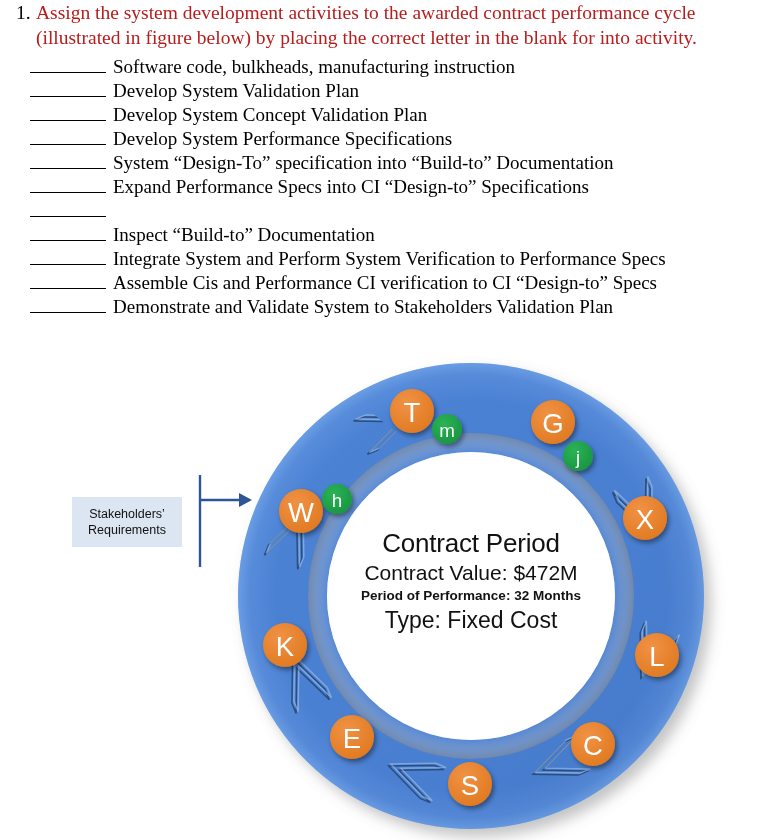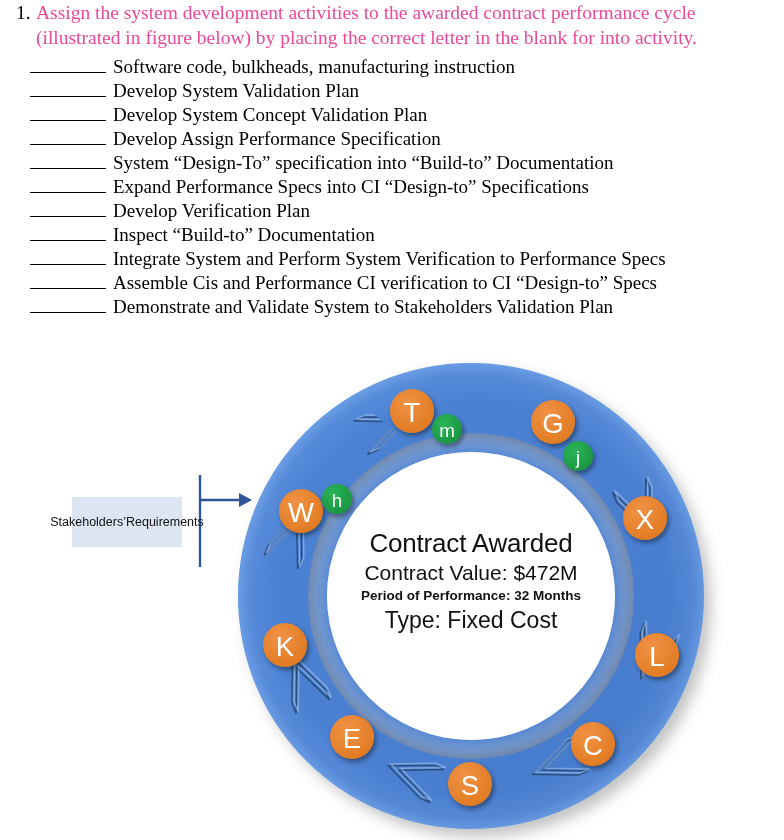--- a/index.html
+++ b/index.html
@@ -34,21 +34,21 @@
     line-height: 25px;
     color: #000;
     text-align: left;
     padding-left: 8px;
     box-sizing: border-box;
   }
   .q-stem {
     flex: 1 1 auto;
     font-size: 19.5px;
     line-height: 25px;
-    color: #ec4899;
+    color: #b91c1c;
   }
   .q-stem .l2 { display: block; }
 
   #activity-list {
     position: absolute;
     left: 0;
     top: 55px;
     width: 784px;
   }
   .activity-row {
@@ -84,21 +84,21 @@
 
   
   #stakeholders-box {
     position: absolute;
     left: 72px;
     top: 497px;
     width: 110px;
     height: 50px;
     background: #dce6f2;
     display: flex;
-    flex-direction: row;
+    flex-direction: column;
     align-items: center;
     justify-content: center;
     font-family: "Liberation Sans", sans-serif;
     font-size: 12.5px;
     line-height: 16px;
     color: #111;
   }
 
   
   #center-text {
@@ -143,33 +143,32 @@
     <div class="activity-row">
       <span class="blank"></span>
       <span class="activity-text">Develop System Validation Plan</span>
     </div>
     <div class="activity-row">
       <span class="blank"></span>
       <span class="activity-text">Develop System Concept Validation Plan</span>
     </div>
     <div class="activity-row">
       <span class="blank"></span>
-      <span class="activity-text">Develop Assign Performance Specification</span>
+      <span class="activity-text">Develop System Performance Specifications</span>
     </div>
     <div class="activity-row">
       <span class="blank"></span>
       <span class="activity-text">System “Design-To” specification into “Build-to” Documentation</span>
     </div>
     <div class="activity-row">
       <span class="blank"></span>
       <span class="activity-text">Expand Performance Specs into CI “Design-to” Specifications</span>
     </div>
     <div class="activity-row">
       <span class="blank"></span>
-      <span class="activity-text">Develop Verification Plan</span>
     </div>
     <div class="activity-row">
       <span class="blank"></span>
       <span class="activity-text">Inspect “Build-to” Documentation</span>
     </div>
     <div class="activity-row">
       <span class="blank"></span>
       <span class="activity-text">Integrate System and Perform System Verification to Performance Specs</span>
     </div>
     <div class="activity-row">
@@ -303,17 +302,17 @@
     </g>
   </svg>
 </div>
 
 <div id="stakeholders-box">
   <div>Stakeholders’</div>
   <div>Requirements</div>
 </div>
 
 <div id="center-text">
-  <div id="center-title">Contract Awarded</div>
+  <div id="center-title">Contract Period</div>
   <div id="center-value">Contract Value: $472M</div>
   <div id="center-period">Period of Performance: 32 Months</div>
   <div id="center-type">Type: Fixed Cost</div>
 </div>
 
 </body></html>

